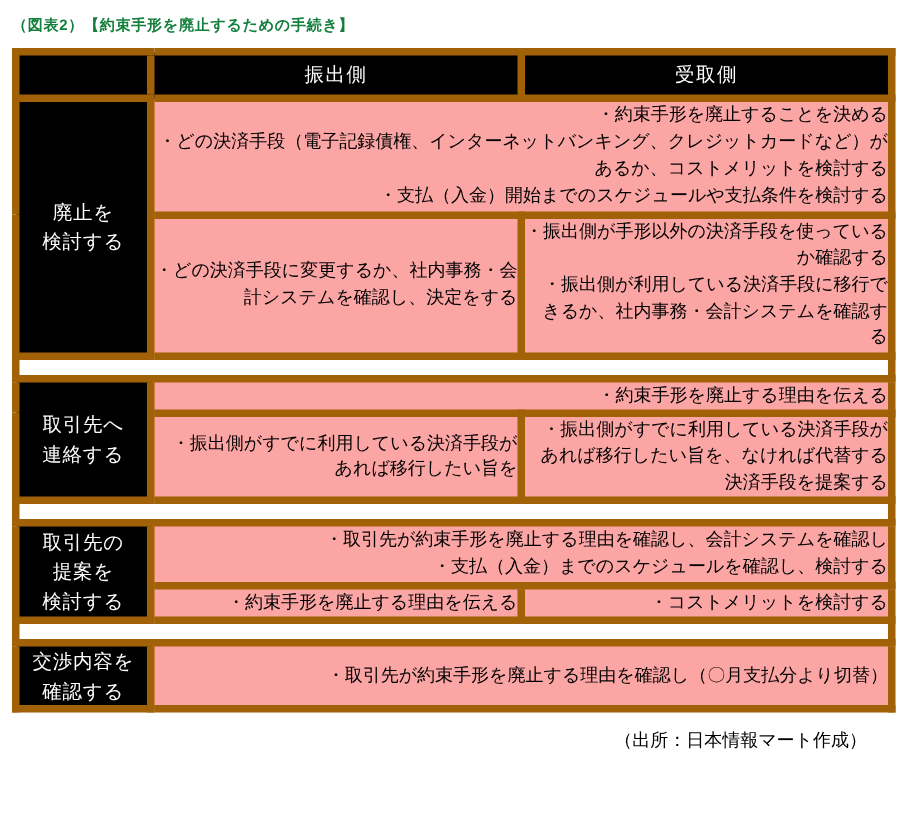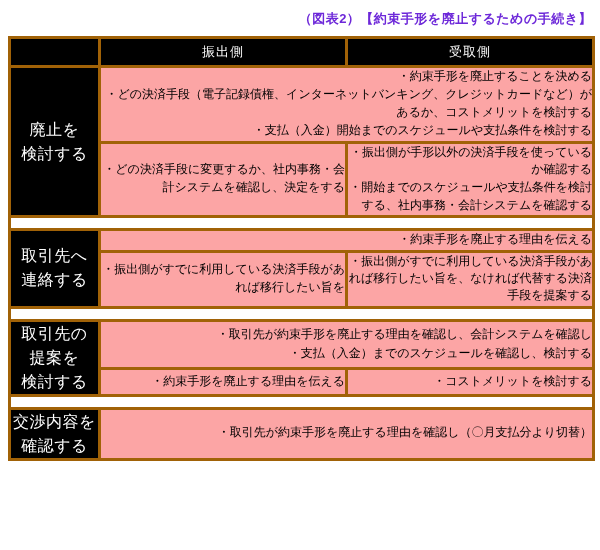--- a/index.html
+++ b/index.html
@@ -15,56 +15,56 @@
     -webkit-font-smoothing: antialiased;
   }
   .page {
     position: relative;
     width: 600px;
     height: 550px;
     box-sizing: border-box;
     padding: 0 8px;
   }
   .title {
-    text-align: right;
-    font-size: 13px;
+    text-align: left;
+    font-size: 10px;
     font-weight: bold;
     letter-spacing: 0.5px;
     padding: 10px 0 8px 0;
-    color: #6d28d9;
+    color: #15803d;
   }
   table.matrix {
     border-collapse: collapse;
     width: 584px;
     margin: 0 auto;
     table-layout: fixed;
   }
   table.matrix td, table.matrix th {
-    border: 3px solid #a16207;
+    border: 5px solid #a16207;
     vertical-align: middle;
     padding: 0;
   }
   .hdr {
     background: #000000;
     color: #ffffff;
     text-align: center;
     font-size: 13px;
     font-weight: normal;
     height: 26px;
     letter-spacing: 1px;
   }
   .hdr.corner {
     background: #000000;
     border-right: 1px solid #000;
   }
   .rowlabel {
     background: #000000;
     color: #ffffff;
     text-align: center;
-    font-size: 16px;
+    font-size: 13px;
     line-height: 1.5;
     padding: 4px 2px;
     letter-spacing: 0.5px;
   }
   .cell {
     font-size: 12px;
     line-height: 1.45;
     padding: 4px 5px 5px 5px;
     text-align: right;
     vertical-align: top;
@@ -114,21 +114,21 @@
             <p>・どの決済手段（電子記録債権、インターネットバンキング、クレジットカードなど）があるか、コストメリットを検討する</p>
             <p>・支払（入金）開始までのスケジュールや支払条件を検討する</p>
           </td>
         </tr>
         <tr>
           <td class="cell">
             <p>・どの決済手段に変更するか、社内事務・会計システムを確認し、決定をする</p>
           </td>
           <td class="cell">
             <p>・振出側が手形以外の決済手段を使っているか確認する</p>
-            <p>・開始までのスケジュールや支払条件を検討する、社内事務・会計システムを確認する</p>
+            <p>・振出側が利用している決済手段に移行できるか、社内事務・会計システムを確認する</p>
           </td>
         </tr>
         <tr class="gap-row">
           <td colspan="3"></td>
         </tr>
         <tr>
           <td class="rowlabel" rowspan="2">取引先へ<br>連絡する</td>
           <td class="cell" colspan="2">
             <p>・約束手形を廃止する理由を伝える</p>
           </td>
@@ -164,13 +164,14 @@
         </tr>
         <tr>
           <td class="rowlabel" rowspan="1">交渉内容を<br>確認する</td>
           <td class="cell" colspan="2">
             <p>・取引先が約束手形を廃止する理由を確認し（〇月支払分より切替）</p>
           </td>
         </tr>
       </tbody>
   </table>
 
+  <div class="footer">（出所：日本情報マート作成）</div>
 </div>
 
 </body></html>

